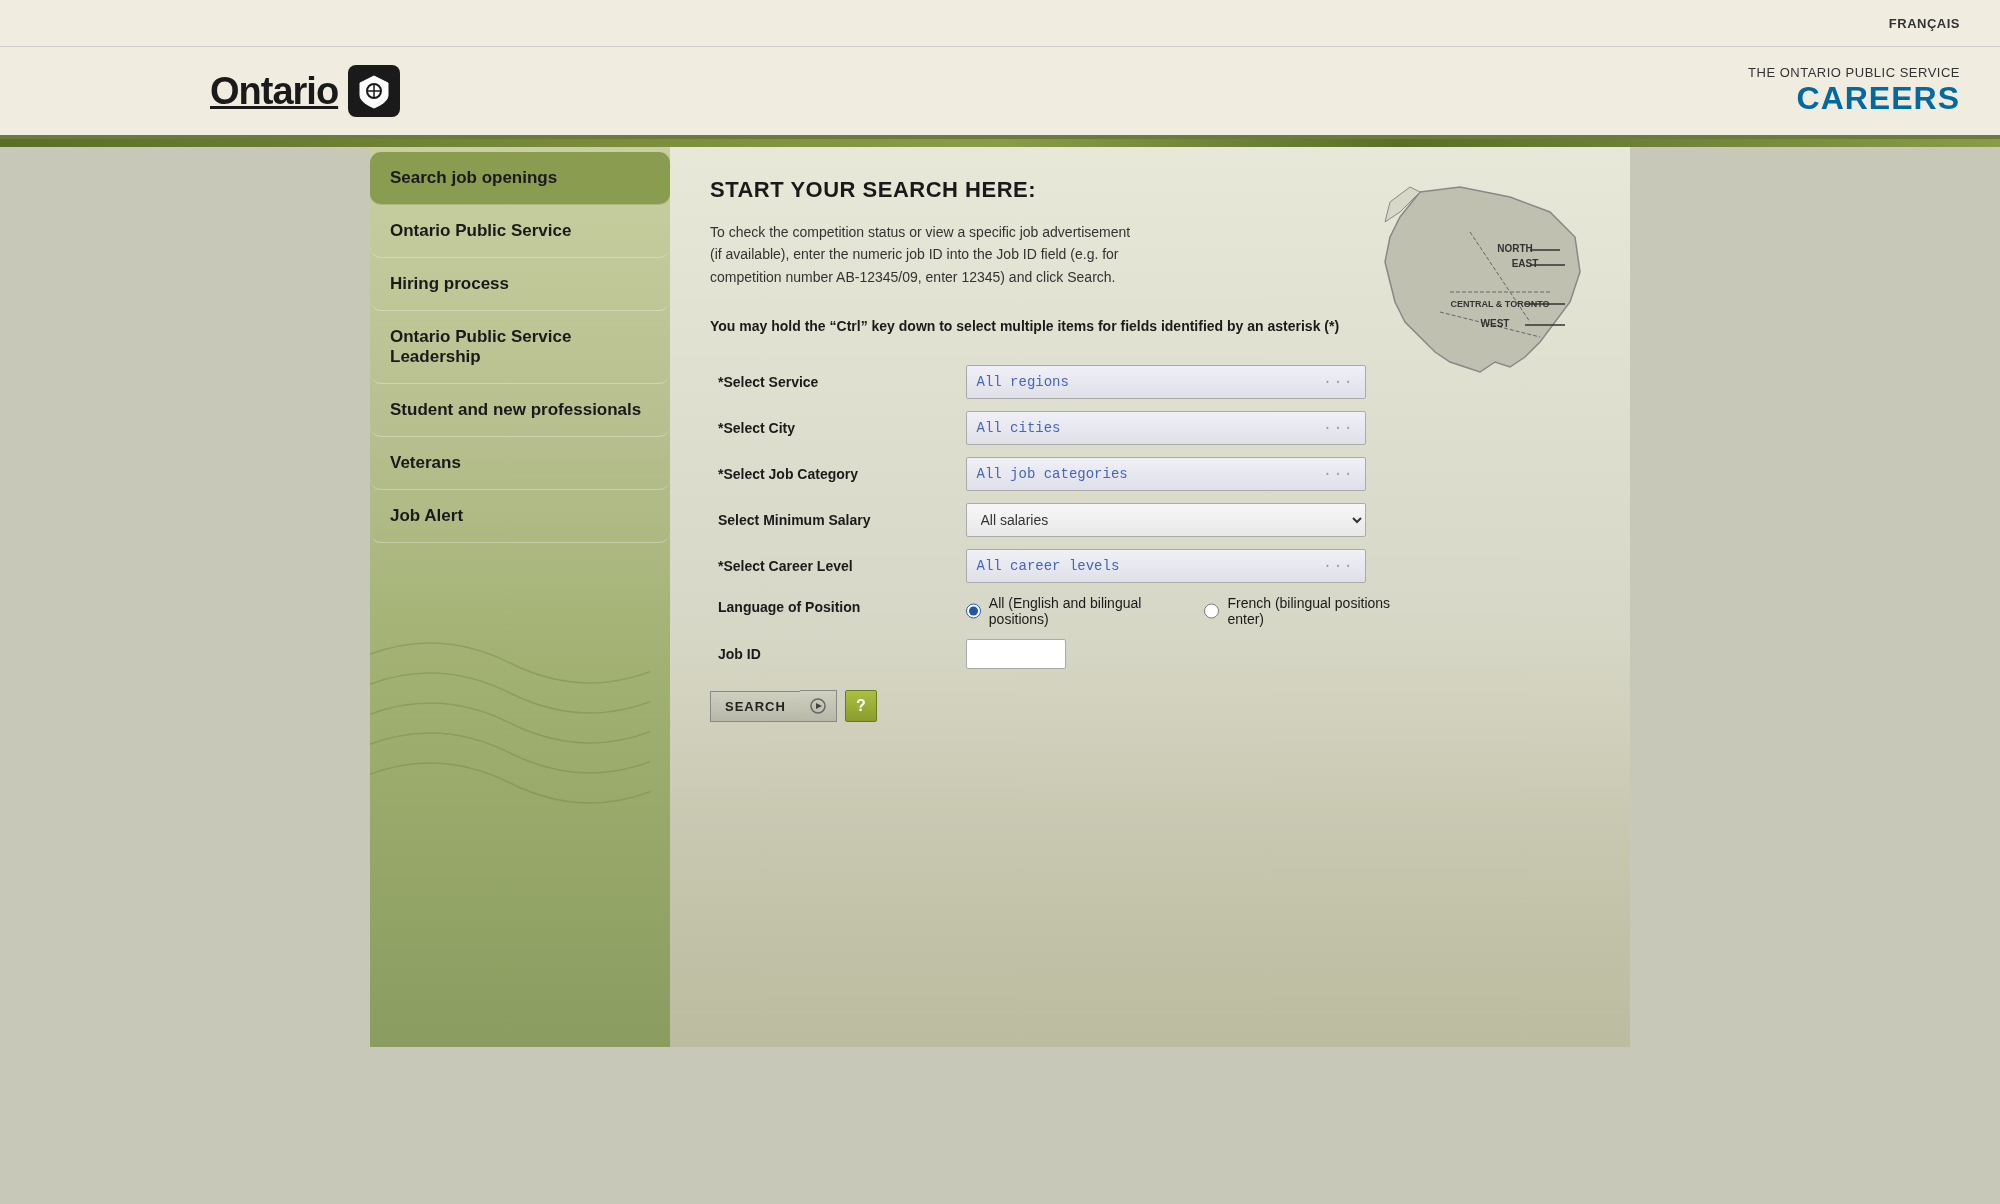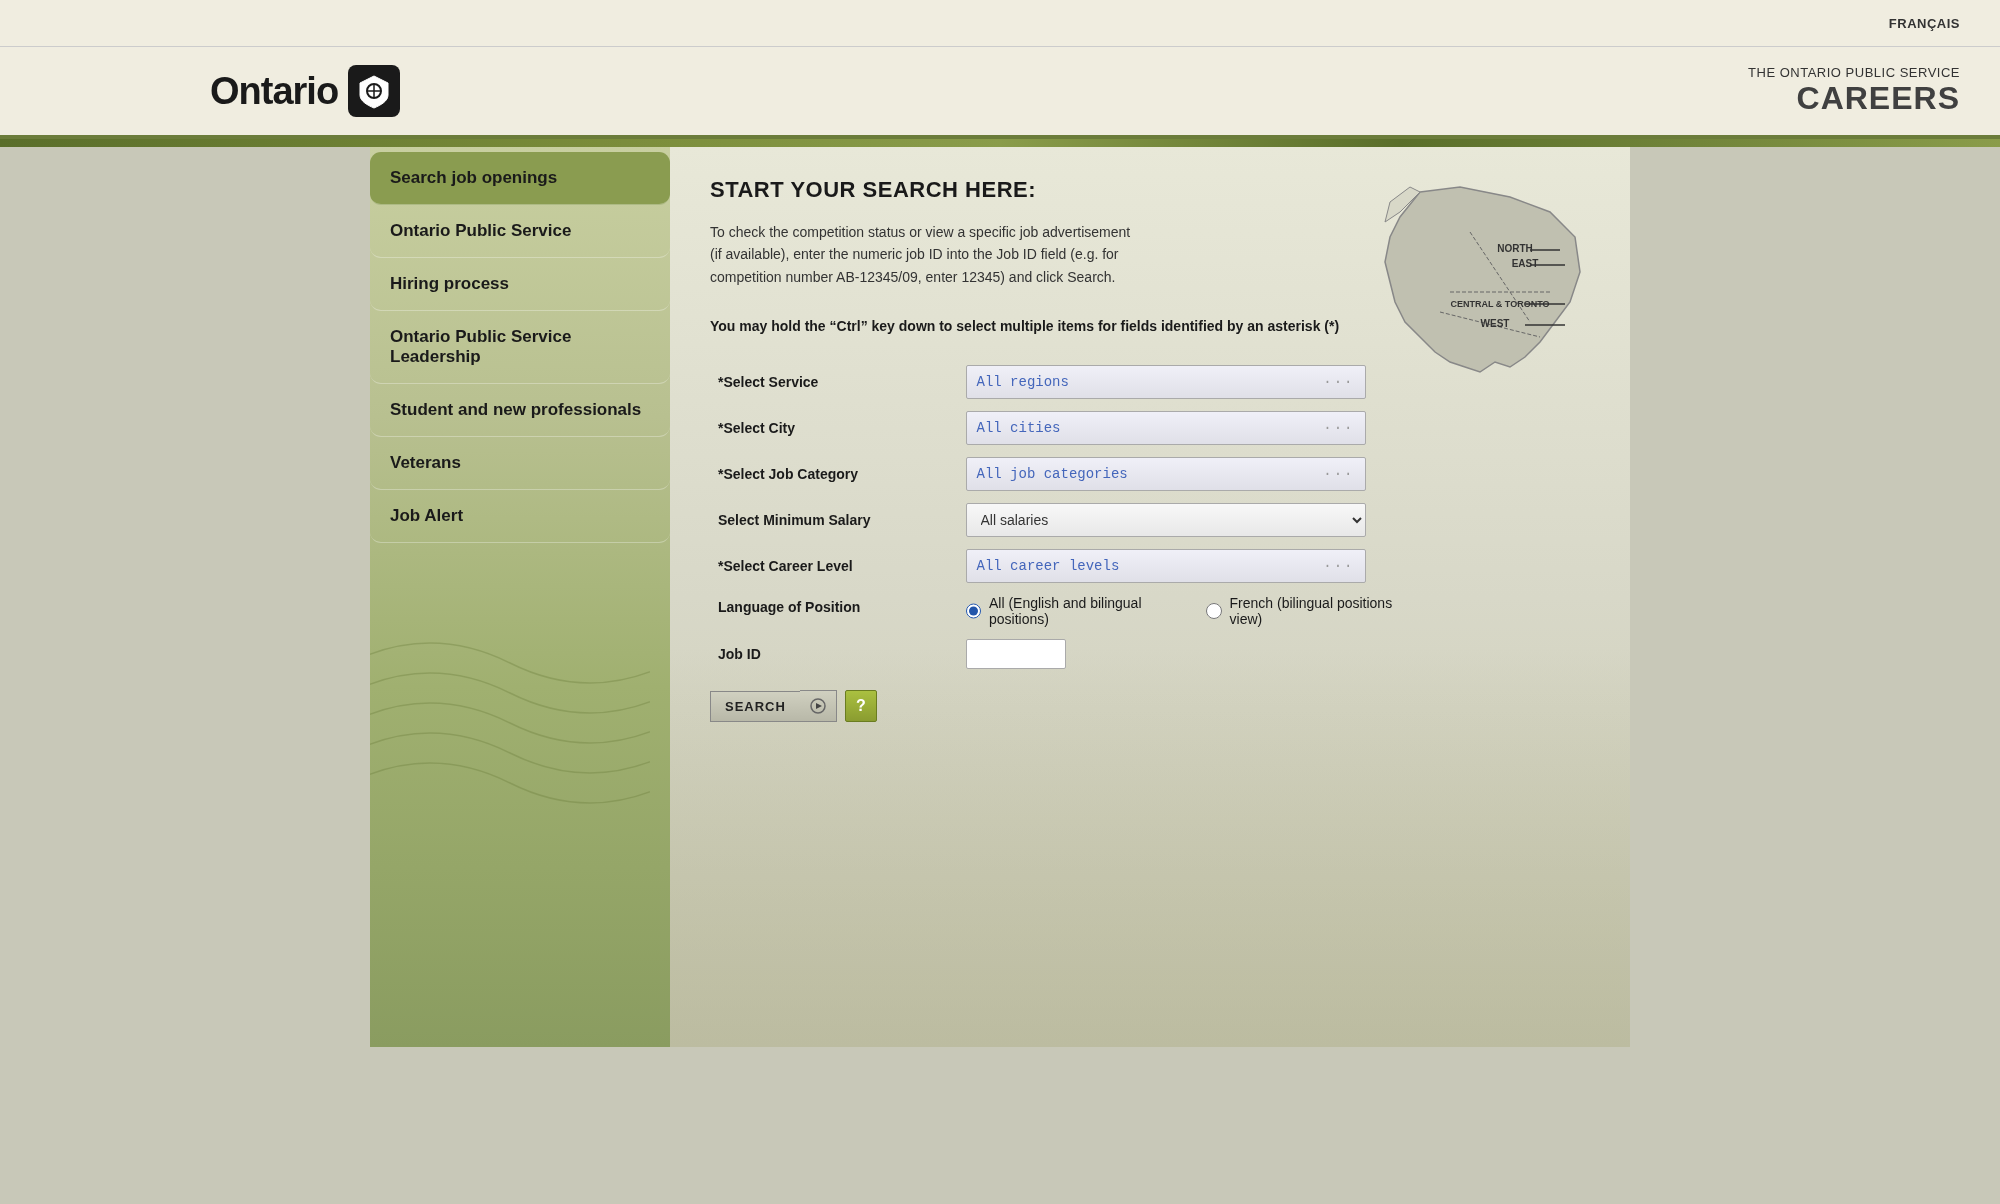--- a/index.html
+++ b/index.html
@@ -39,20 +39,21 @@
     .header-logo {
       display: flex;
       align-items: center;
       gap: 10px;
     }
     .logo-text {
       font-size: 38px;
       font-weight: bold;
       color: #1a1a1a;
       letter-spacing: -1px;
+      text-decoration: underline;
     }
     .logo-shield {
       width: 52px;
       height: 52px;
       background-color: #1a1a1a;
       border-radius: 8px;
       display: flex;
       align-items: center;
       justify-content: center;
     }
@@ -65,21 +66,21 @@
     }
     .header-brand .top-text {
       font-size: 13px;
       color: #333;
       letter-spacing: 0.5px;
       text-transform: uppercase;
     }
     .header-brand .careers-text {
       font-size: 32px;
       font-weight: 900;
-      color: #404040;
+      color: #0369a1;
       letter-spacing: 1px;
       text-transform: uppercase;
     }
 
     
     .nav-line {
       height: 8px;
       background: linear-gradient(to right, #5a6e2a 0%, #7a8c3a 30%, #8a9c4a 50%, #5a6e2a 70%, #8a9c4a 100%);
     }
 
@@ -455,21 +456,21 @@
               <label>Language of Position</label>
             </td>
             <td>
               <div class="radio-group">
                 <label class="radio-label">
                   <input type="radio" name="language" value="all" checked="" style="">
                   <span>All (English and bilingual positions)</span>
                 </label>
                 <label class="radio-label">
                   <input type="radio" name="language" value="french" style="">
-                  <span>French (bilingual positions view)</span>
+                  <span>French (bilingual positions enter)</span>
                 </label>
               </div>
             </td>
           </tr>
 
           <tr>
             <td>
               <label>Job ID</label>
             </td>
             <td>

